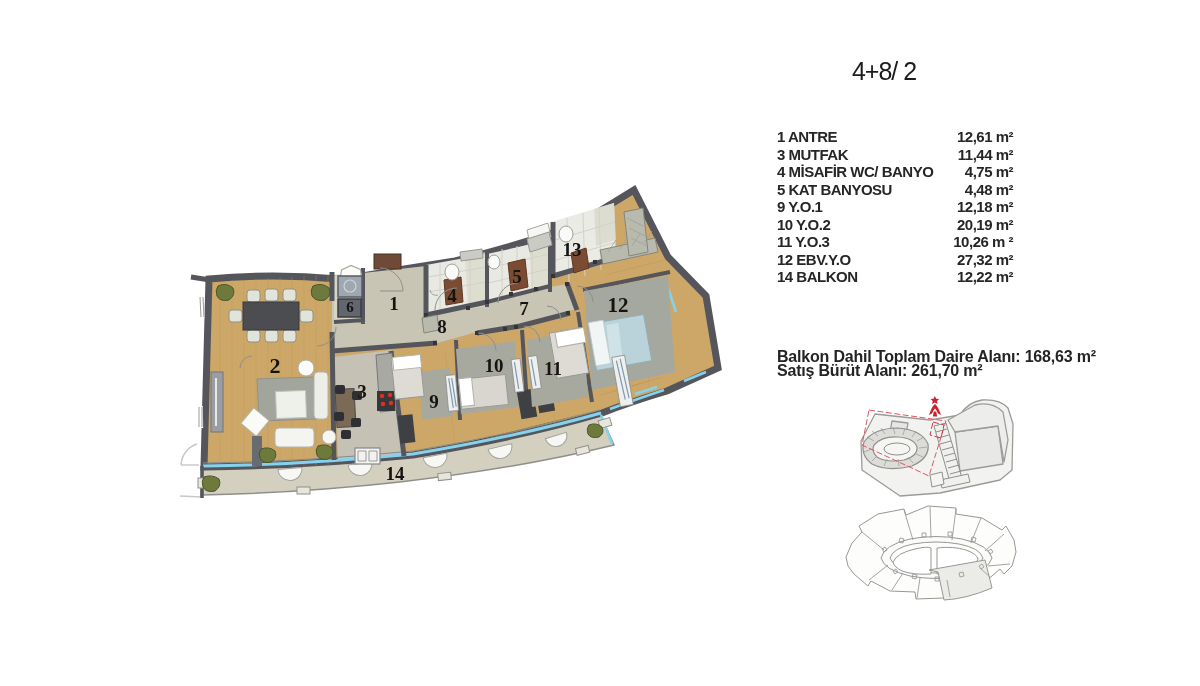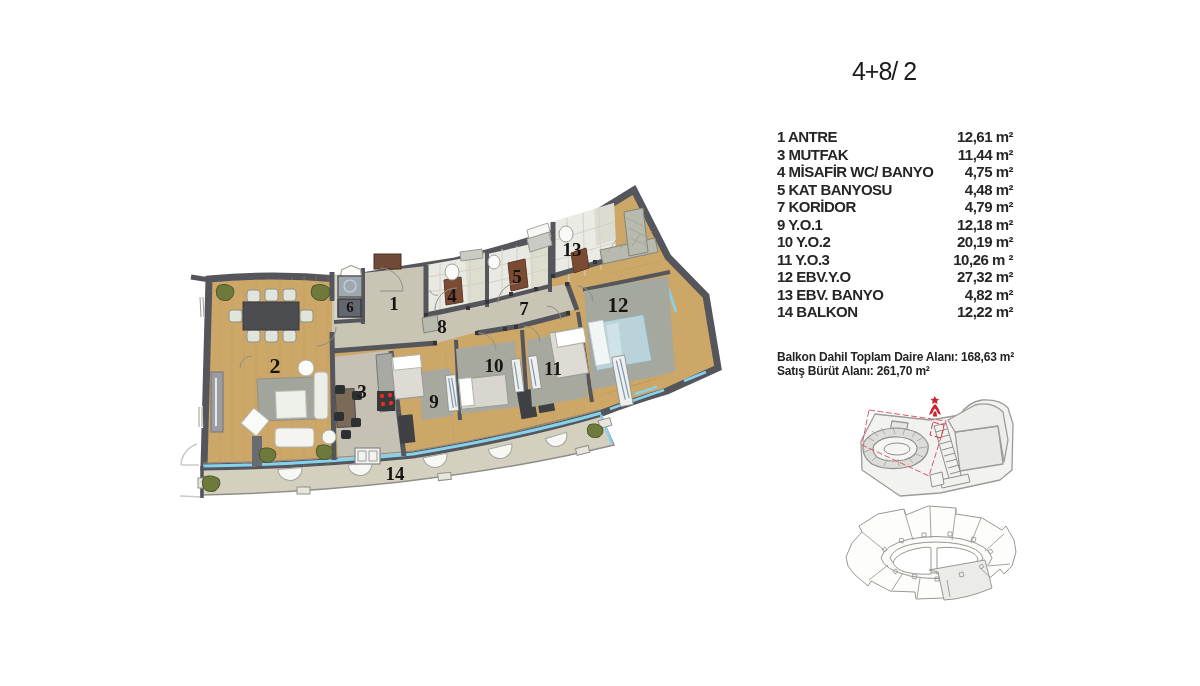--- a/index.html
+++ b/index.html
@@ -4,21 +4,21 @@
 <style>
   html,body{margin:0;padding:0;background:#ffffff;}
   #page{position:relative;width:1200px;height:686px;background:#ffffff;overflow:hidden;}
   #title{position:absolute;left:784px;top:57px;width:200px;text-align:center;
     font-family:"Liberation Sans",sans-serif;font-size:25px;color:#1c1c1c;letter-spacing:-1px;}
   #list{position:absolute;left:777px;top:95px;width:236px;
     font-family:"Liberation Sans",sans-serif;font-size:15px;letter-spacing:-0.5px;font-weight:bold;color:#262626;margin-top:33px;}
   #list .row{height:17.55px;line-height:17.55px;position:relative;white-space:nowrap;}
   #list .v{position:absolute;right:0;top:0;}
   #sum{position:absolute;left:777px;top:350px;font-family:"Liberation Sans",sans-serif;
-    font-size:12px;letter-spacing:-0.2px;font-weight:bold;color:#242424;line-height:14px;white-space:nowrap;}
+    font-size:16px;letter-spacing:-0.2px;font-weight:bold;color:#242424;line-height:14px;white-space:nowrap;}
 </style>
 </head>
 <body>
 <div id="page">
   <svg id="plan" width="1200" height="686" viewBox="0 0 1200 686" xmlns="http://www.w3.org/2000/svg" style="position:absolute;left:0;top:0;">
 
     <g stroke="#c8c8c6" stroke-width="1.4" fill="none">
       <path d="M197,444 A23,23 0 0 0 181,465"></path>
       <path d="M181,465 L199,465"></path>
       <path d="M180,496 L202,497"></path>
@@ -311,22 +311,20 @@
       <path d="M862,532 L884,550 M904,510 L913,540 M930,507 L931,538 M956,509 L952,540 M981,518 L971,543 M1004,534 L985,551 M1010,564 L988,566 M990,577 L980,568 M950,597 L947,580 M917,598 L920,578 M892,590 L903,573 M869,580 L888,565"></path>
       <path d="M899,542 l1,-4 4,1 -1,4 Z M922,537 l0,-4 4,0 0,4 Z M948,536 l0,-4 4,0 0,4 Z M971,541 l1,-4 4,1 -1,4 Z M884,552 l-2,-3 3,-2 2,3 Z M988,551 l3,-2 2,3 -3,2 Z M896,569 l-3,2 2,3 3,-2 Z M913,574 l-1,4 4,1 1,-4 Z M935,577 l0,4 4,0 0,-4 Z M959,573 l1,4 4,-1 -1,-4 Z M979,566 l2,3 3,-2 -2,-3 Z"></path>
     </g>
   </svg>
   <div id="title">4+8/ 2</div>
   <div id="list">
     <div class="row">1 ANTRE<span class="v">12,61 m²</span></div>
     <div class="row">3 MUTFAK<span class="v">11,44 m²</span></div>
     <div class="row">4 MİSAFİR WC/ BANYO<span class="v">4,75 m²</span></div>
     <div class="row">5 KAT BANYOSU<span class="v">4,48 m²</span></div>
-    <div class="row">7 KORİDOR<span class="v">4,79 m²</span></div>
     <div class="row">9 Y.O.1<span class="v">12,18 m²</span></div>
     <div class="row">10 Y.O.2<span class="v">20,19 m²</span></div>
     <div class="row">11 Y.O.3<span class="v">10,26 m ²</span></div>
     <div class="row">12 EBV.Y.O<span class="v">27,32 m²</span></div>
-    <div class="row">13 EBV. BANYO<span class="v">4,82 m²</span></div>
     <div class="row">14 BALKON<span class="v">12,22 m²</span></div>
   </div>
   <div id="sum">Balkon Dahil Toplam Daire Alanı: 168,63 m²<br>Satış Bürüt Alanı: 261,70 m²</div>
 </div>
 
 </body></html>

